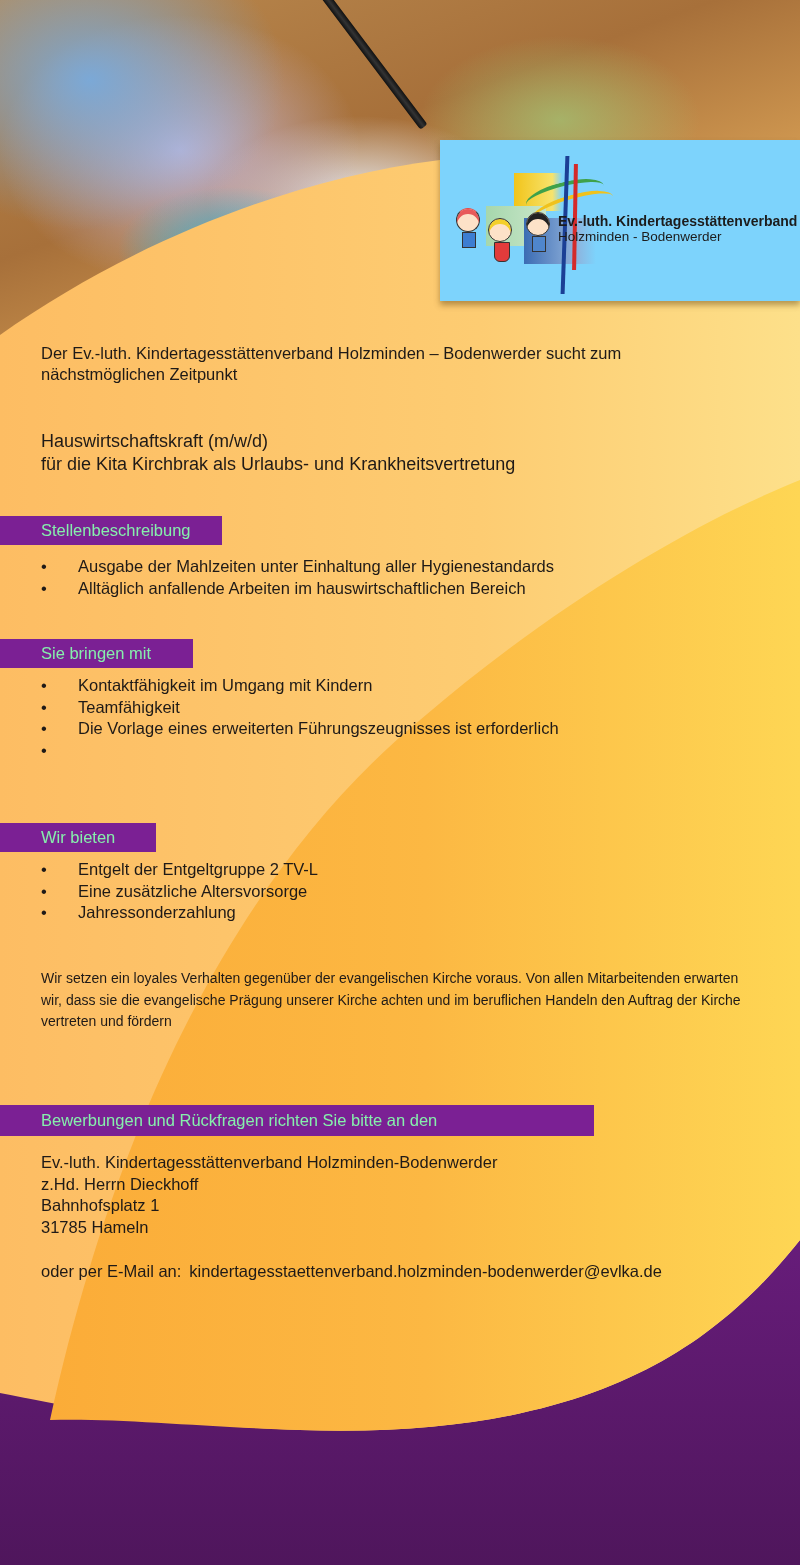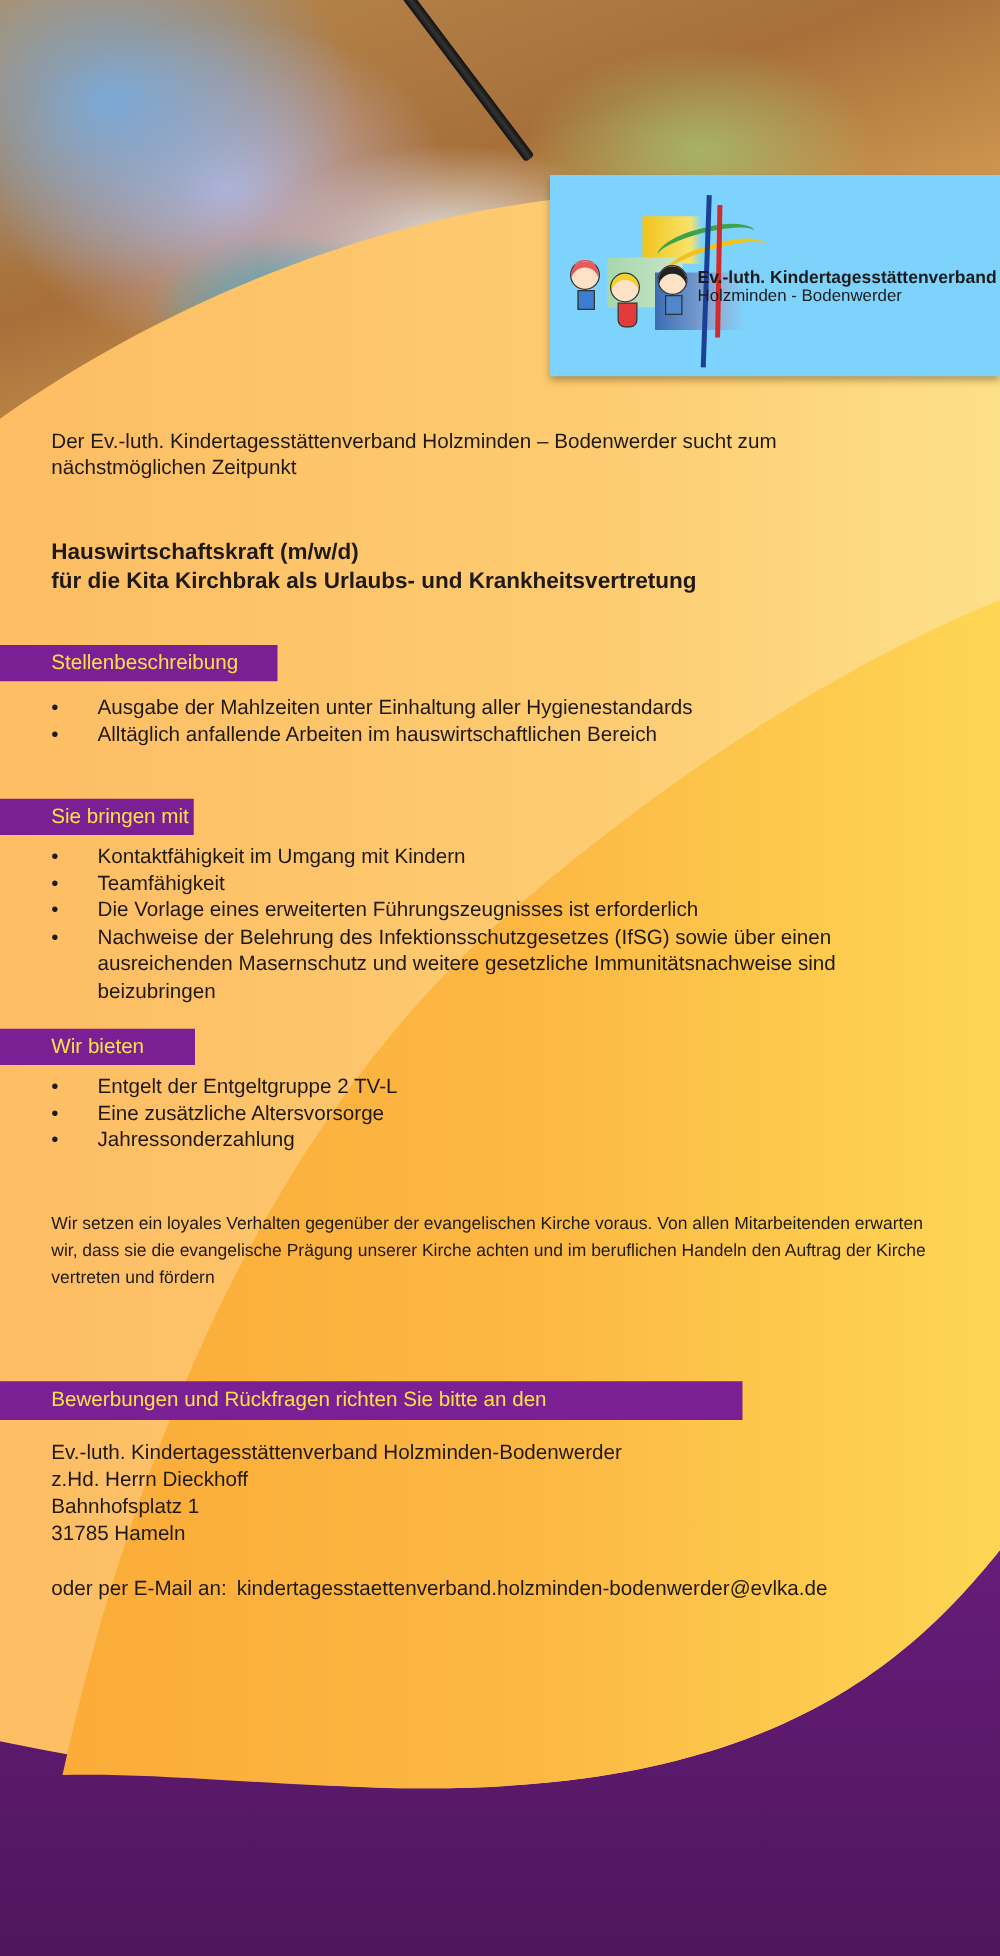--- a/index.html
+++ b/index.html
@@ -41,23 +41,23 @@
   .logo-box .kid.k2 { left:48px; top:78px; box-shadow: inset 0 5px 0 #f3d02b; }
   .logo-box .kid.k3 { left:86px; top:72px; box-shadow: inset 0 6px 0 #222; }
   .logo-box .body1 { position:absolute; left:22px; top:92px; width:12px; height:14px; background:#3d7ed1; border:1px solid #333; }
   .logo-box .body2 { position:absolute; left:54px; top:102px; width:14px; height:18px; background:#e23b3b; border:1px solid #333; border-radius:0 0 6px 6px; }
   .logo-box .body3 { position:absolute; left:92px; top:96px; width:12px; height:14px; background:#4f86cc; border:1px solid #333; }
   .logo-title { position:absolute; left:118px; top:73px; font-weight:bold; font-size:14px; white-space:nowrap; color:#1c1c1c; }
   .logo-sub { position:absolute; left:118px; top:89px; font-size:13.5px; white-space:nowrap; color:#1c1c1c; }
 
   .content { position: absolute; left: 0; top: 0; width: 800px; }
   .intro { position:absolute; left:41px; top:343px; width:700px; font-size:16.5px; line-height:21px; }
-  .job-title { position:absolute; left:41px; top:430px; width:720px; font-size:18px; line-height:23px; font-weight:bold; }
+  .job-title { position:absolute; left:41px; top:430px; width:720px; font-size:18px; line-height:23px; font-weight:normal; }
   .section-bar {
-    position:absolute; left:0; height:29px; background:#7b2094; color:#fde047;
+    position:absolute; left:0; height:29px; background:#7b2094; color:#86efac;
     font-size:16.5px; line-height:29px; padding-left:41px; box-sizing:border-box; white-space:nowrap;
   }
   ul.bullets { position:absolute; left:0; margin:0; padding:0; list-style:none; width:760px; }
   ul.bullets li { position:relative; padding-left:78px; font-size:16.5px; line-height:21.5px; }
   ul.bullets li .dot { position:absolute; left:41px; top:0; width:10px; }
   .para { position:absolute; left:41px; top:968px; width:720px; font-size:14px; line-height:21.5px; }
   .address { position:absolute; left:41px; top:1152px; font-size:16.5px; line-height:21.5px; }
   .address div { white-space:nowrap; }
   .email-line { position:absolute; left:41px; top:1261px; font-size:16.5px; line-height:21.5px; white-space:nowrap; }
   .email-line .email { margin-left:8px;text-align:center; }
@@ -120,26 +120,26 @@
     <div>Hauswirtschaftskraft (m/w/d)</div>
     <div>für die Kita Kirchbrak als Urlaubs- und Krankheitsvertretung</div>
   </div>
 
   <div class="section-bar" style="top:516px;width:222px;">Stellenbeschreibung</div>
   <ul class="bullets" style="top:556px;">
     <li><span class="dot">•</span><span>Ausgabe der Mahlzeiten unter Einhaltung aller Hygienestandards</span></li>
     <li><span class="dot">•</span><span>Alltäglich anfallende Arbeiten im hauswirtschaftlichen Bereich</span></li>
   </ul>
 
-  <div class="section-bar" style="top:639px;width:155px;">Sie bringen mit</div>
+  <div class="section-bar" style="top:639px;width:193px;">Sie bringen mit</div>
   <ul class="bullets" style="top:675px;">
     <li><span class="dot">•</span><span>Kontaktfähigkeit im Umgang mit Kindern</span></li>
     <li><span class="dot">•</span><span>Teamfähigkeit</span></li>
     <li><span class="dot">•</span><span>Die Vorlage eines erweiterten Führungszeugnisses ist erforderlich</span></li>
-    <li style="padding-right:30px;"><span class="dot">•</span><span>Nachweise der Belehrung des Infektionsschutzgesetzes (IfSG) sowie über einen ausreichenden Masernschutz und weitere gesetzliche Immunitätsnachweise sind beizubringen</span></li>
+    <li style="padding-right:30px;"><span class="dot">•</span></li>
   </ul>
 
   <div class="section-bar" style="top:823px;width:156px;">Wir bieten</div>
   <ul class="bullets" style="top:859px;">
     <li><span class="dot">•</span><span>Entgelt der Entgeltgruppe 2 TV-L</span></li>
     <li><span class="dot">•</span><span>Eine zusätzliche Altersvorsorge</span></li>
     <li><span class="dot">•</span><span>Jahressonderzahlung</span></li>
   </ul>
 
   <p class="para" style="margin:0">Wir setzen ein loyales Verhalten gegenüber der evangelischen Kirche voraus. Von allen Mitarbeitenden erwarten wir, dass sie die evangelische Prägung unserer Kirche achten und im beruflichen Handeln den Auftrag der Kirche vertreten und fördern</p>

